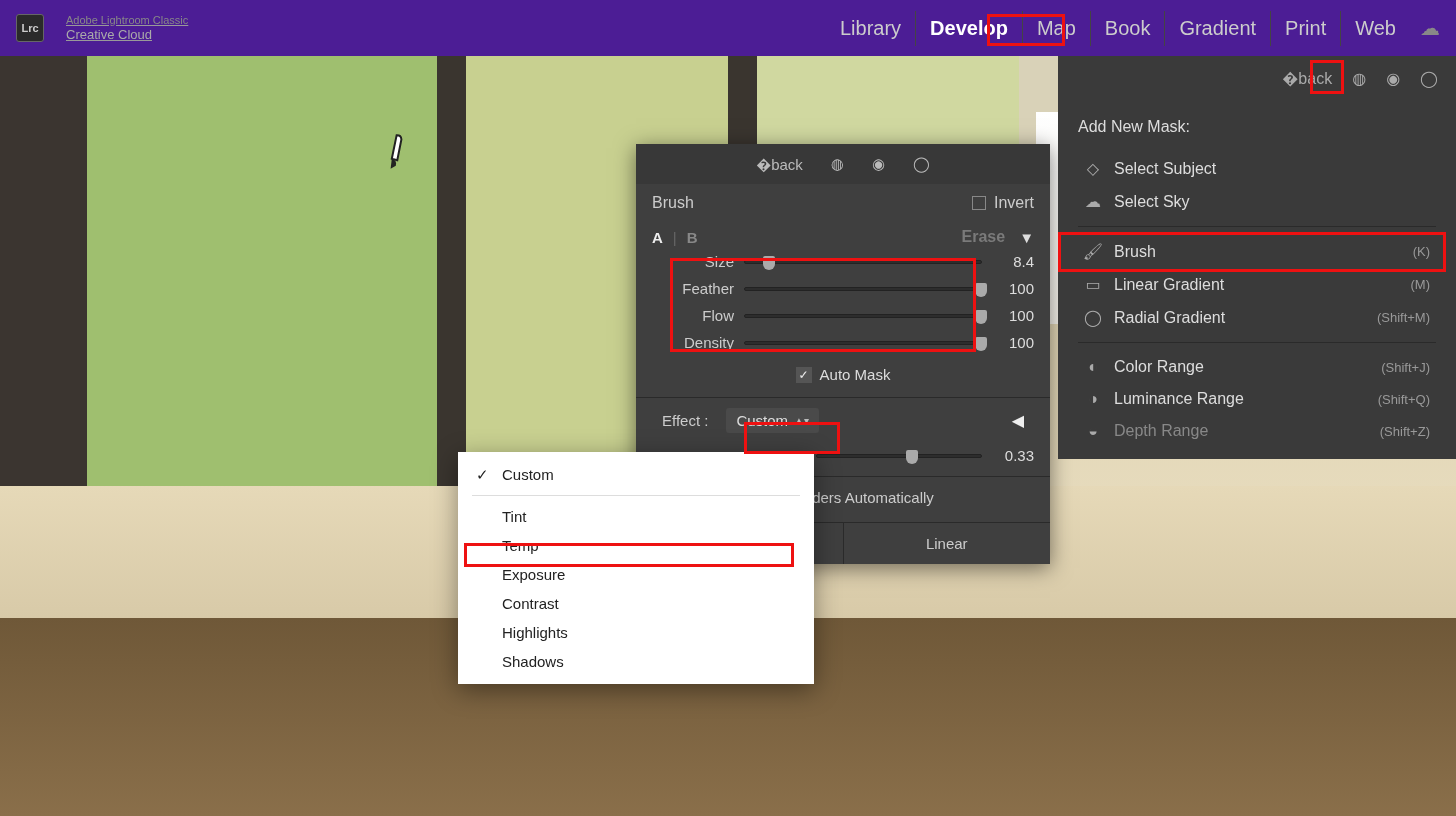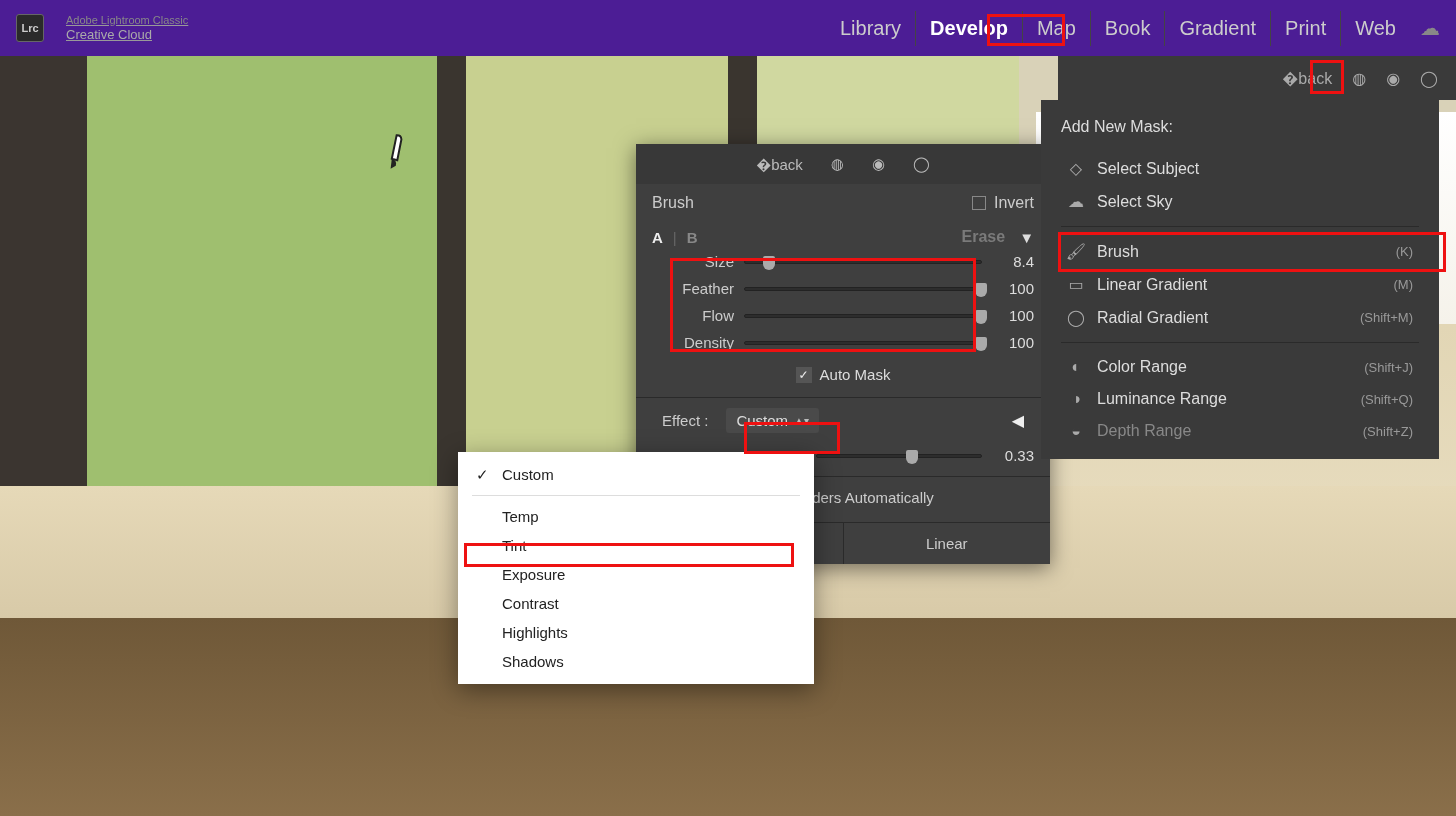--- a/index.html
+++ b/index.html
@@ -31,21 +31,21 @@
   background: linear-gradient(180deg, #ffffff 0%, #f5f2ea 45%, #e2d6b5 45%, #e8ddc0 100%); }
 
 
 .brush-cursor { position:absolute; top:78px; left:378px; transform: rotate(-30deg); }
 
 
 .right-toolstrip { position:absolute; top:56px; right:0; width:398px; height:44px; background:#3a3a3a; display:flex; align-items:center; justify-content:flex-end; gap:20px; padding-right:18px; z-index:60; }
 .tool-icon { color:#aaa; font-size:16px; cursor:pointer; display:inline-flex; }
 
 
-.mask-panel { position:absolute; top:100px; right:17px; width:398px; background:#3a3a3a; padding:18px 20px 12px 20px; z-index:50; }
+.mask-panel { position:absolute; top:100px; right:0; width:398px; background:#3a3a3a; padding:18px 20px 12px 20px; z-index:50; }
 .mask-title { color:#ddd; font-size:16px; margin-bottom:16px; }
 .mask-item { display:flex; align-items:center; gap:12px; padding:7px 6px; color:#ddd; font-size:16px; cursor:pointer; border-radius:3px; }
 .mask-item .shortcut { margin-left:auto; color:#999; font-size:13px; }
 .mask-item.dim { color:#888; }
 .mask-icon { width:18px; display:inline-flex; justify-content:center; color:#aaa; }
 .mask-divider { height:1px; background:#2a2a2a; margin:8px 0; }
 
 
 .brush-panel { position:absolute; top:144px; left:636px; width:414px; background:#3f3f3f; box-shadow:0 4px 20px rgba(0,0,0,.5); z-index:40; }
 .brush-panel .row-tools { height:40px; background:#383838; display:flex; align-items:center; justify-content:center; gap:28px; }
@@ -246,22 +246,22 @@
   <div class="reset-row">Reset Sliders Automatically</div>
   <div class="footer-row">
     <div class="btn">Delete All Masks</div>
     <div class="btn">Linear</div>
   </div>
 </div>
 
 <div class="effect-menu" id="effect-menu">
     <div class="item checked">Custom</div>
     <div class="divider"></div>
+    <div class="item">Tint</div>
     <div class="item">Temp</div>
-    <div class="item">Tint</div>
     <div class="item">Exposure</div>
     <div class="item">Contrast</div>
     <div class="item">Highlights</div>
     <div class="item">Shadows</div>
   </div>
 
 <div class="hl" style="top:14px; left:987px; width:78px; height:32px;"></div>
 <div class="hl" style="top:60px; right:112px; width:34px; height:34px;"></div>
 <div class="hl" style="top:232px; right:10px; width:388px; height:40px;"></div>
 <div class="hl" style="top:258px; left:670px; width:306px; height:94px;"></div>

